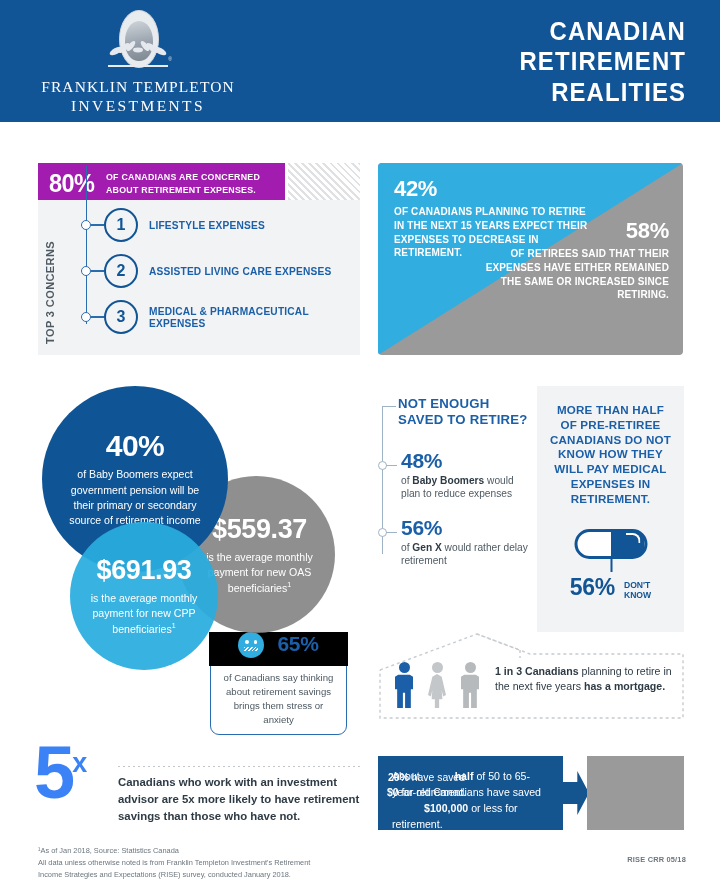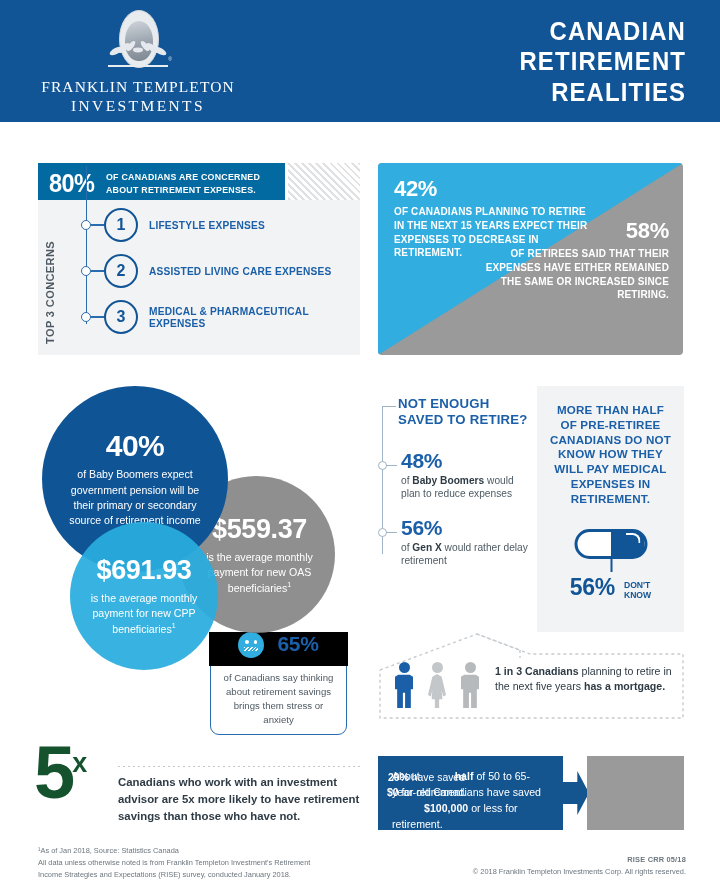--- a/index.html
+++ b/index.html
@@ -63,21 +63,21 @@
     transform:scaleX(.92);transform-origin:right top;
   }
 
   
   .panel-concerns{
     position:absolute;left:38px;top:200px;width:322px;height:155px;
     background:#f2f3f4;
   }
   .bar80{
     position:absolute;left:38px;top:163px;width:247px;height:41px;
-    background:#0369a1;display:flex;align-items:center;
+    background:#a21caf;display:flex;align-items:center;
   }
   .bar80 .num{
     color:#ffffff;font-weight:bold;font-size:25px;letter-spacing:-.6px;
     margin-left:11px;transform:scaleX(.94);transform-origin:left center;
   }
   .bar80 .txt{
     color:#ffffff;font-weight:bold;font-size:9.3px;line-height:1.3;
     margin-left:9px;letter-spacing:.25px;transform:scaleX(.95);transform-origin:left center;
   }
   .hatch{
@@ -260,21 +260,21 @@
     clip-path:polygon(0% 8%,18% 2%,82% 2%,100% 8%,100% 45%,88% 45%,88% 100%,56% 100%,56% 55%,44% 55%,44% 100%,12% 100%,12% 45%,0% 45%);
   }
   .person.f .body{
     clip-path:polygon(50% 0%,76% 8%,100% 62%,84% 66%,76% 48%,80% 74%,62% 74%,62% 100%,38% 100%,38% 74%,20% 74%,24% 48%,16% 66%,0% 62%,24% 8%);
   }
   .p1{left:0;} .p2{left:33px;} .p3{left:66px;}
 
   
   .fivex{position:absolute;left:34px;top:748px;width:330px;height:85px;}
   .fivex .big{
-    position:absolute;left:0;top:-6px;color:#14532d;font-weight:bold;
+    position:absolute;left:0;top:-6px;color:#3b82f6;font-weight:bold;
     font-size:74px;line-height:.85;letter-spacing:-3px;text-align:center;
   }
   .fivex .big .x{font-size:27px;vertical-align:super;letter-spacing:0;}
   .fivex .dots{
     position:absolute;left:84px;top:18px;width:242px;height:1px;
     background:repeating-linear-gradient(to right,#c3c7ca 0 2px,transparent 2px 5px);
   }
   .fivex .body{
     position:absolute;left:84px;top:26px;width:248px;
     color:#2e3b45;font-size:11.4px;line-height:1.48;font-weight:bold;
@@ -488,17 +488,16 @@
   </div>
 
   <div class="footer">
     <div class="left">
       <div>¹As of Jan 2018, Source: Statistics Canada</div>
       <div>All data unless otherwise noted is from Franklin Templeton Investment's Retirement</div>
       <div>Income Strategies and Expectations (RISE) survey, conducted January 2018.</div>
     </div>
     <div class="right">
       <div class="rise">RISE CRR 05/18</div>
-      <div>© 2018 Franklin Templeton Investments Corp. All rights reserved.</div>
     </div>
   </div>
 
 </div>
 
 </body></html>

